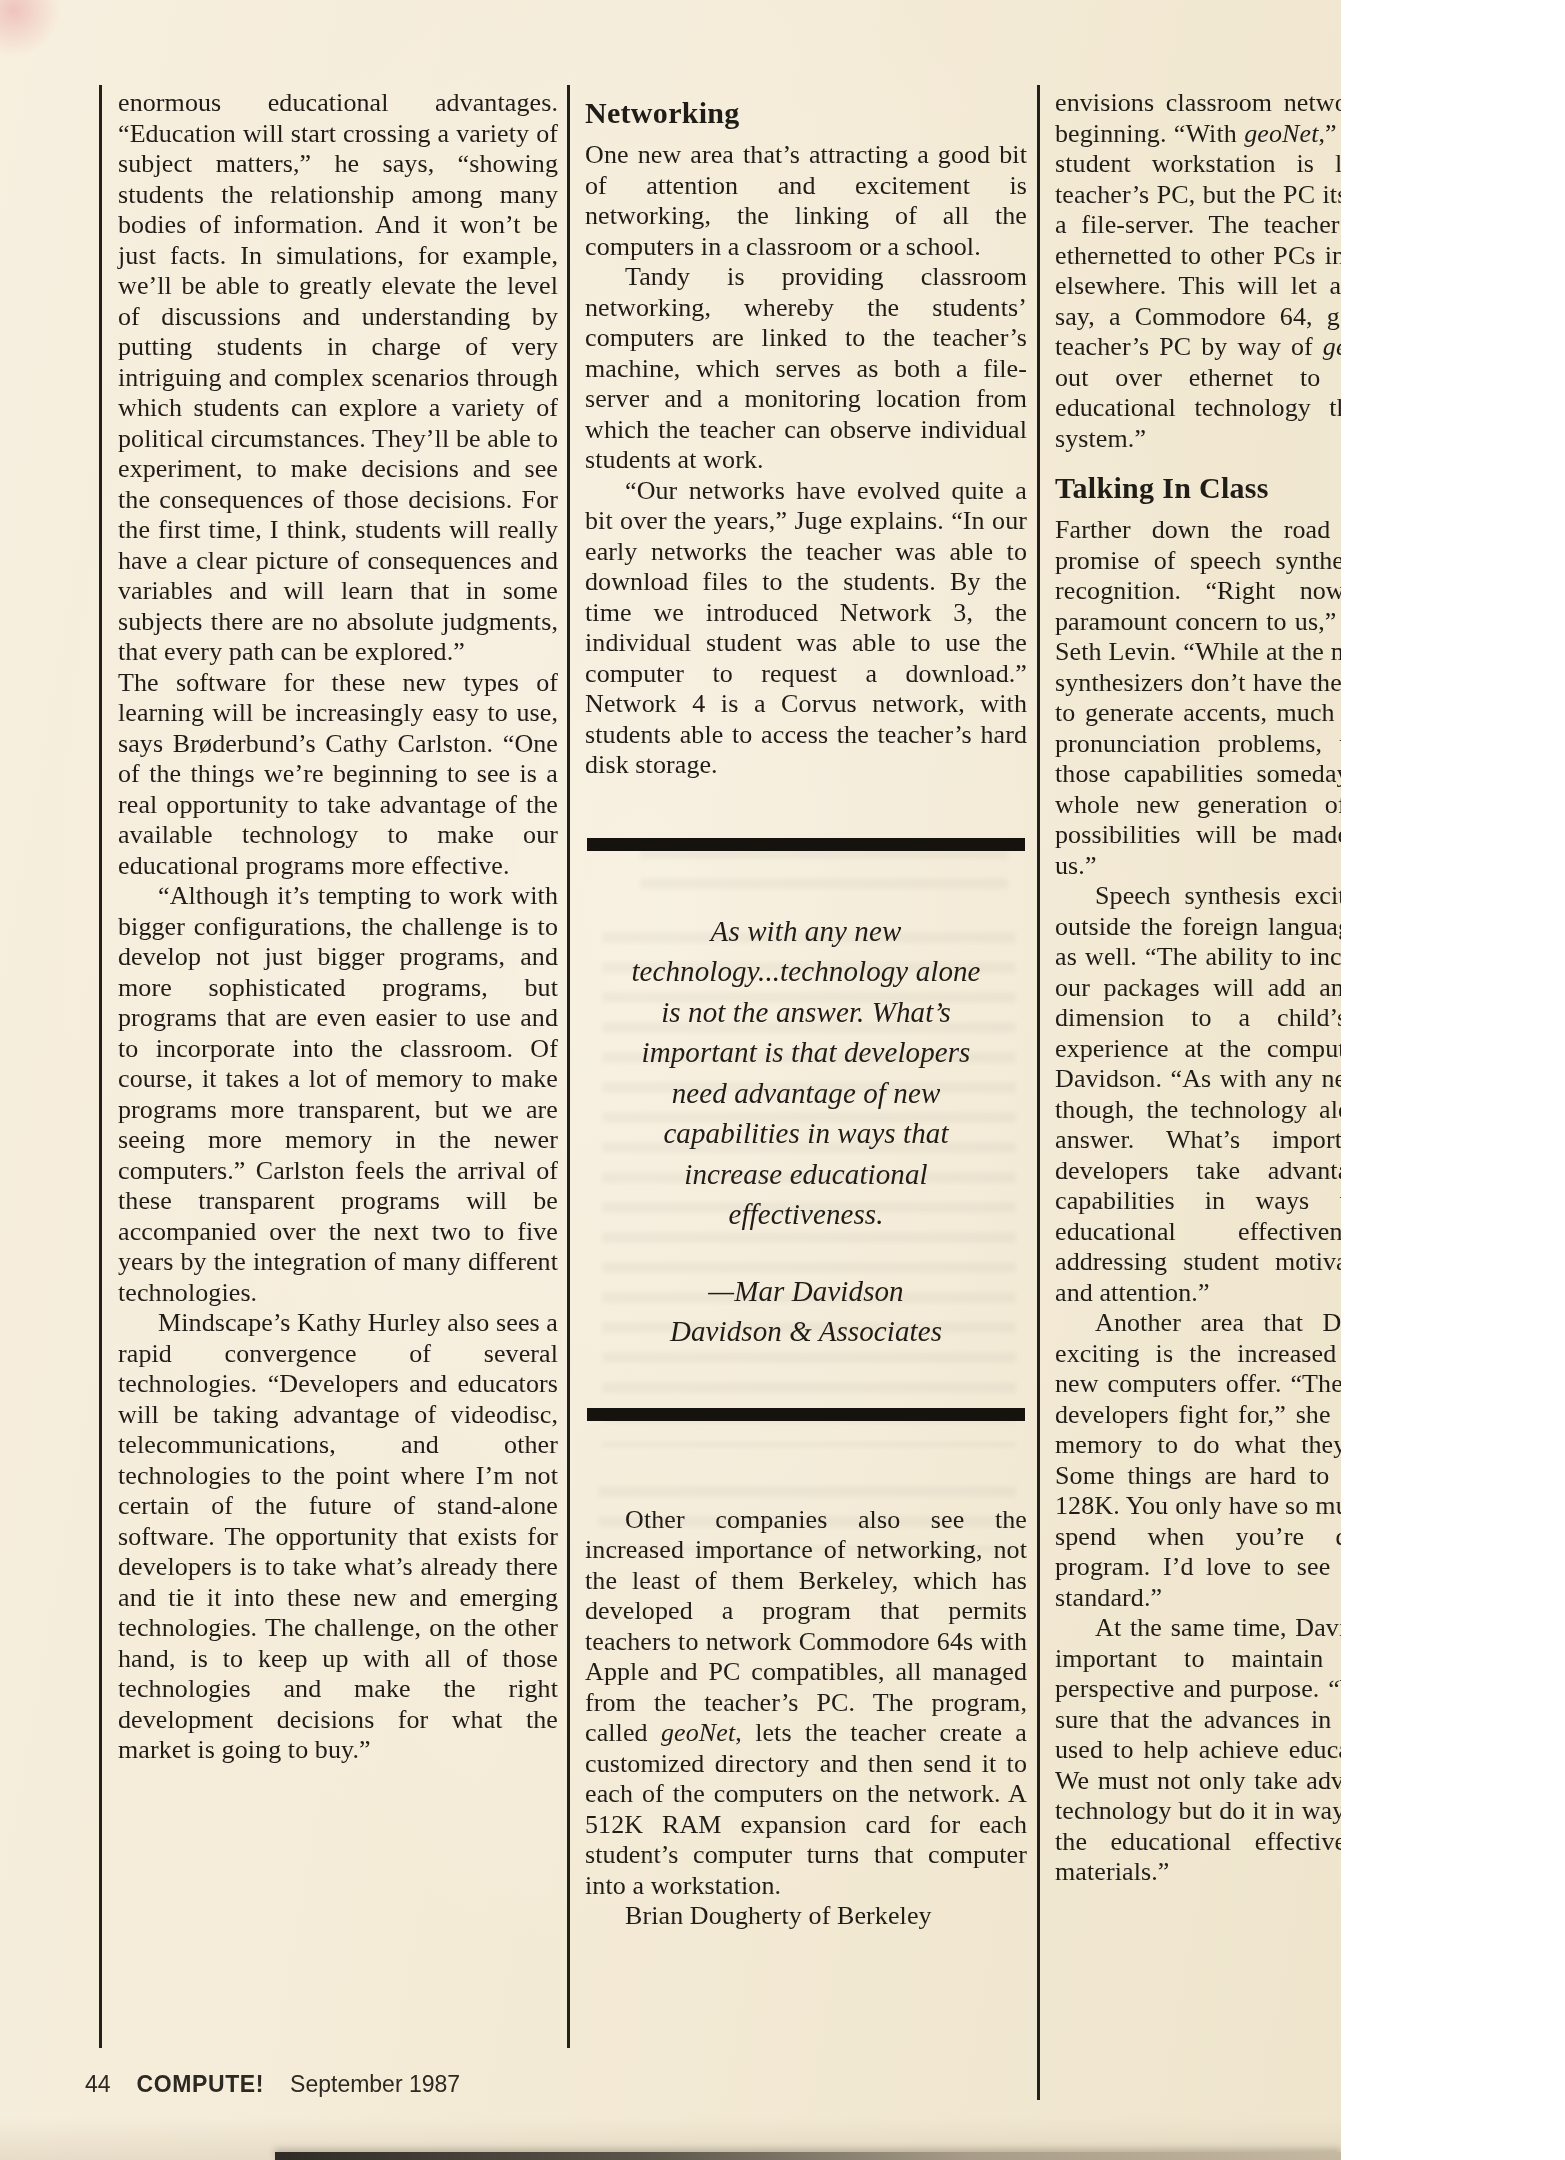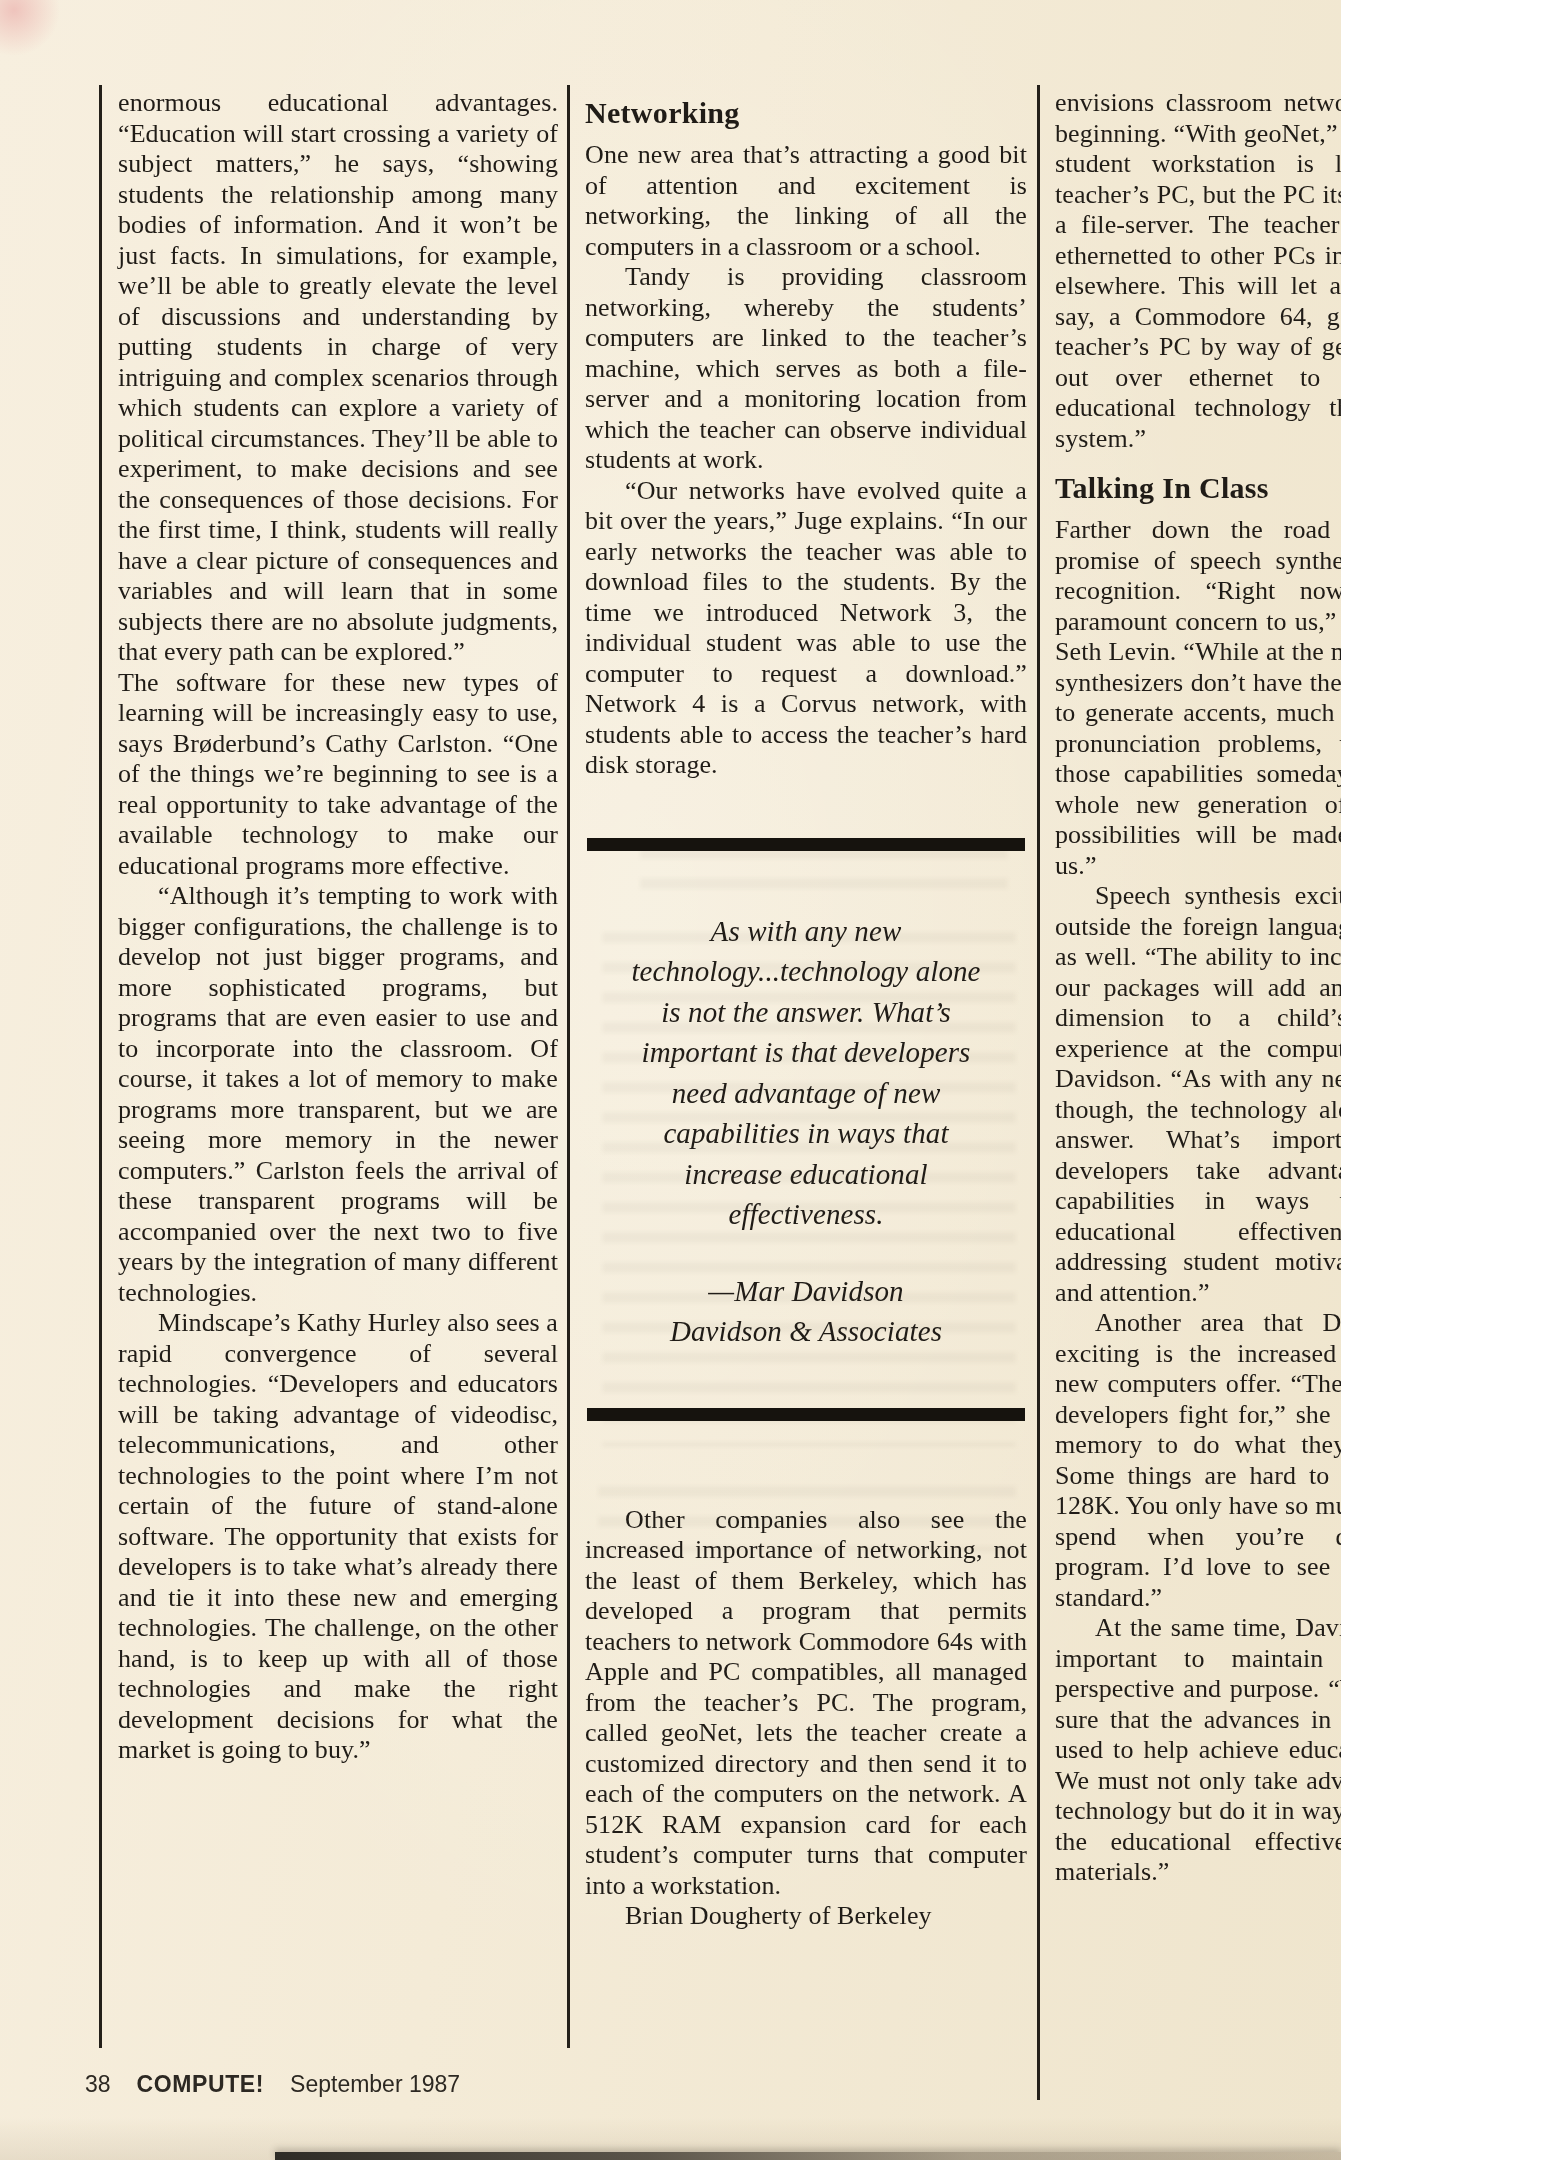--- a/index.html
+++ b/index.html
@@ -43,21 +43,21 @@
   }
   .c1 { left: 118px; width: 440px; }
   .c2 { left: 585px; width: 442px; }
   .c3 { left: 1055px; width: 440px; }
 
   .col p {
     margin: 0;
     text-align: justify;
   }
   .col p.indent { text-indent: 40px; }
-  .col .it { }
+  .col .it { font-style: italic; }
 
   .col h2 {
     font-size: 30px;
     line-height: 34px;
     font-weight: 700;
     letter-spacing: 0.3px;
     margin: 17px 0 10px 0;
   }
   .col h2:first-child { margin-top: 8px; font-family: Liberation Serif, serif; }
 
@@ -166,18 +166,18 @@
   <div class="col c3">
       <p><span>envisions classroom networks as only a beginning. “With </span><span class="it">geoNet</span><span>,” he says, “each student workstation is linked to the teacher’s PC, but the PC itself is not only a file-server. The teacher’s PC can be ethernetted to other PCs in the school or elsewhere. This will let a student with, say, a Commodore 64, go through the teacher’s PC by way of </span><span class="it">geoNet</span><span>, then go out over ethernet to access other educational technology throughout the system.”</span></p>
       <h2>Talking In Class</h2>
       <p><span>Farther down the road there is the promise of speech synthesis and voice recognition. “Right now this is of paramount concern to us,” says Gessler’s Seth Levin. “While at the moment speech synthesizers don’t have the sophistication to generate accents, much less recognize pronunciation problems, we will have those capabilities someday soon, and a whole new generation of instructional possibilities will be made available to us.”</span></p>
       <p class="indent"><span>Speech synthesis excites developers outside the foreign languages disciplines as well. “The ability to include speech in our packages will add an entirely new dimension to a child’s educational experience at the computer,” says Jan Davidson. “As with any new technology, though, the technology alone is not the answer. What’s important is that developers take advantage of new capabilities in ways that increase educational effectiveness while addressing student motivational factors and attention.”</span></p>
       <p class="indent"><span>Another area that Davidson finds exciting is the increased memory that new computers offer. “The one thing my developers fight for,” she says, “is more memory to do what they need to do. Some things are hard to accomplish in 128K. You only have so much memory to spend when you’re developing a program. I’d love to see 256K become standard.”</span></p>
       <p class="indent"><span>At the same time, Davidson feels it’s important to maintain a sense of perspective and purpose. “We have to be sure that the advances in computers are used to help achieve educational results. We must not only take advantage of new technology but do it in ways that increase the educational effectiveness of our materials.”</span></p>
     </div>
 
   <div class="footer">
-    <span class="num">38</span><span class="mag">COMPUTE!</span><span class="issue">September 1987</span>
+    <span class="num">44</span><span class="mag">COMPUTE!</span><span class="issue">September 1987</span>
   </div>
 
   <div class="scan-edge"></div>
 
 </div>
 
 </body></html>

